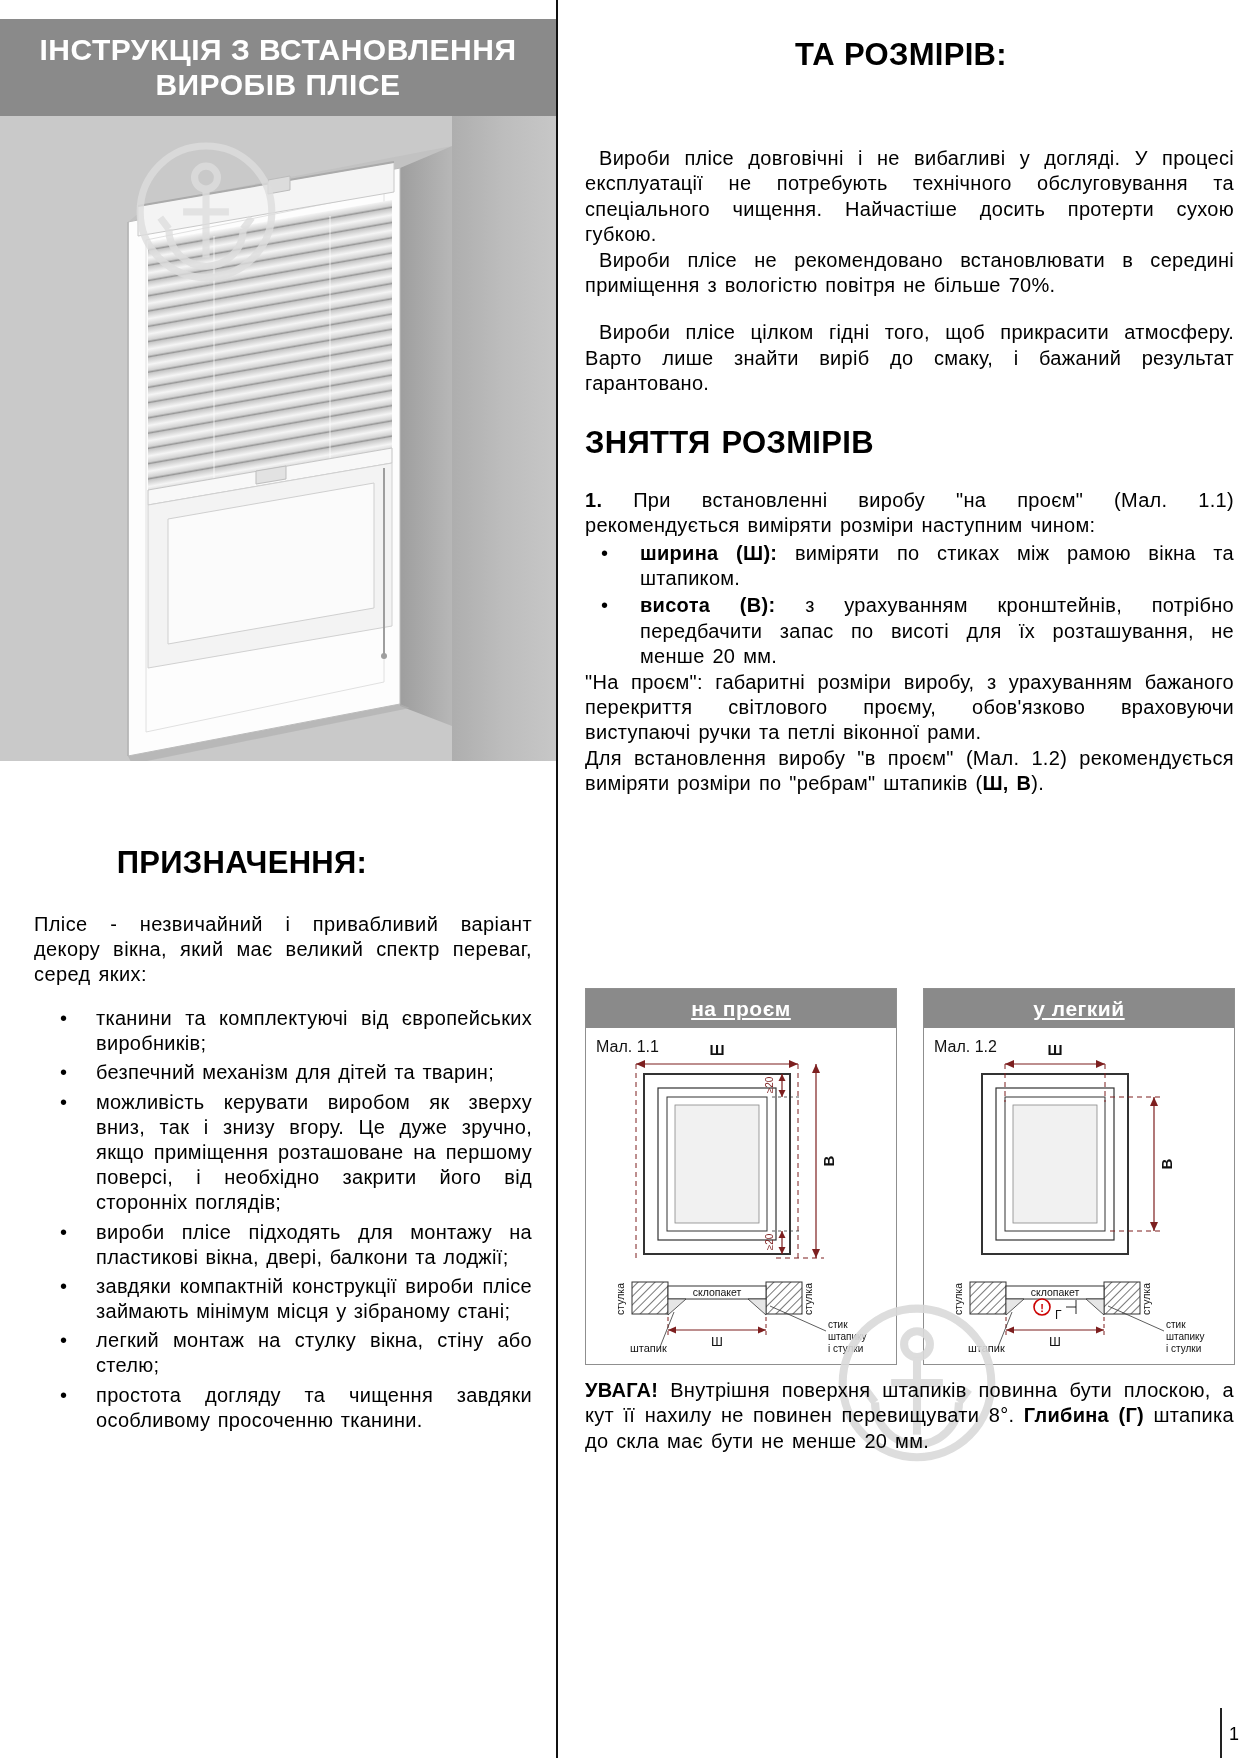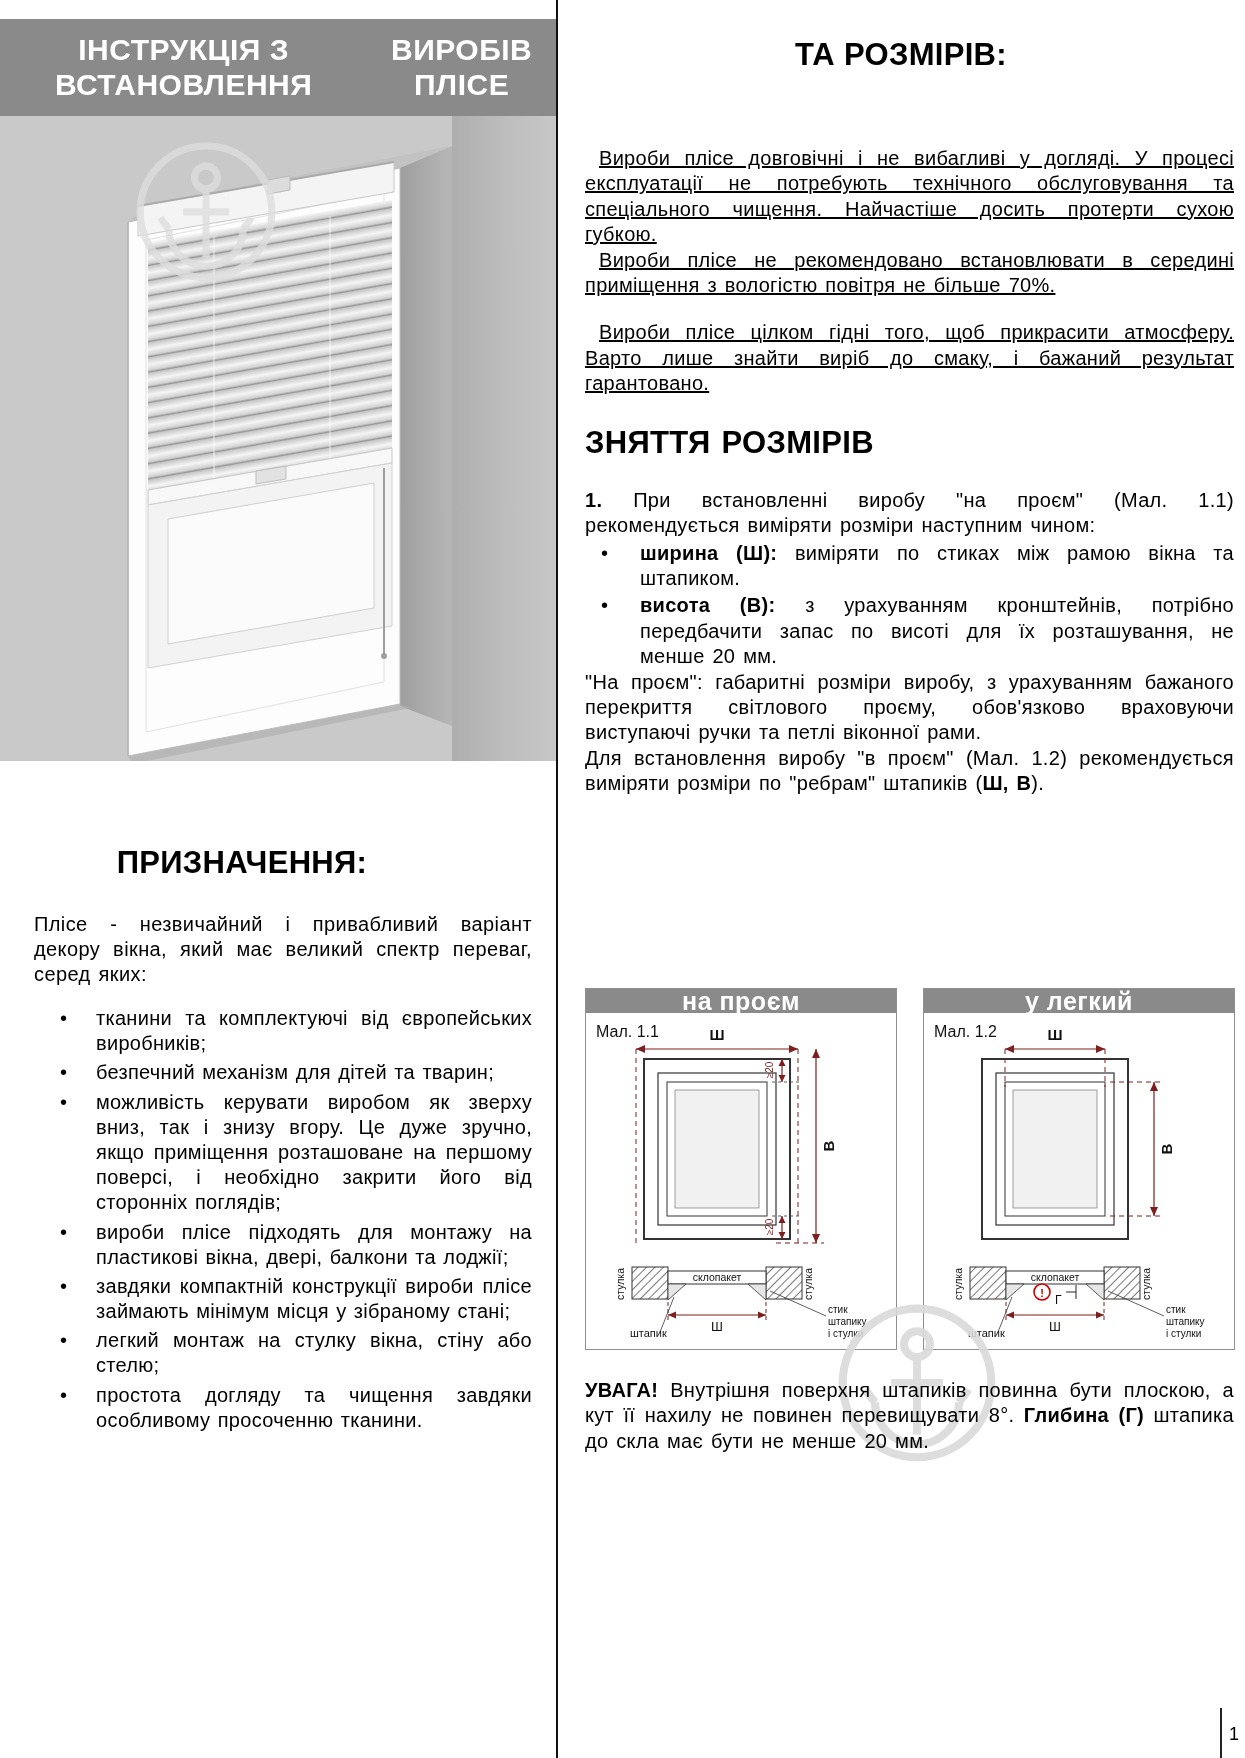--- a/index.html
+++ b/index.html
@@ -2,51 +2,51 @@
 <html><head>
 <meta charset="utf-8">
 <style>
   html,body{margin:0;padding:0;background:#ffffff;}
   .page{position:relative;width:1245px;height:1758px;background:#fff;overflow:hidden;
         font-family:"Liberation Sans",sans-serif;color:#000;}
   .divider{position:absolute;left:556px;top:0;width:2px;height:1758px;background:#111;}
 
   
   .header-box{position:absolute;left:0;top:19px;width:556px;height:97px;background:#8a8a8a;
-      color:#fff;display:flex;align-items:center;justify-content:center;
+      color:#fff;display:flex;flex-direction:column;align-items:center;justify-content:center;
       text-align:center;font-weight:bold;font-size:30px;line-height:1.14;letter-spacing:.5px;}
   .photo{position:absolute;left:0;top:116px;width:556px;height:645px;}
   .photo svg{display:block;width:556px;height:645px;}
 
   .sec-title{font-weight:bold;font-size:31px;letter-spacing:.3px;}
   .purpose-title{position:absolute;left:0;top:845px;width:484px;text-align:center;}
   .purpose-intro{position:absolute;left:34px;top:912px;width:498px;font-size:20px;
       line-height:1.26;text-align:justify;letter-spacing:.4px;word-spacing:2px;}
   .purpose-list{position:absolute;left:34px;top:1006px;width:498px;font-size:20px;
       line-height:1.26;letter-spacing:.3px;word-spacing:1.5px;}
   .pl-item{position:relative;padding-left:62px;text-align:justify;margin-bottom:4px;}
   .pl-item::before{content:"•";position:absolute;left:26px;top:0;}
 
   
   .rc-title{position:absolute;left:570px;top:38px;width:662px;text-align:center;
       font-weight:bold;font-size:31px;line-height:1.12;letter-spacing:.3px;}
   .rc-flow{position:absolute;left:585px;top:146px;width:649px;font-size:20px;
       line-height:1.27;letter-spacing:.3px;word-spacing:2px;}
   .rc-flow p{margin:0;text-align:justify;}
-  .p-indent{text-indent:14px;text-decoration:underline;}
+  .p-indent{text-indent:14px;}
   .gap-top{margin-top:22px !important;}
   .measure-title{margin-top:26px;margin-bottom:26px;text-align:left;
       font-size:31px;font-weight:bold;letter-spacing:.3px;}
   .m-item{position:relative;padding-left:55px;text-align:justify;margin-top:2px;}
   .m-item::before{content:"•";position:absolute;left:16px;top:0;}
 
   .fig-row{position:absolute;left:585px;top:988px;width:650px;display:flex;gap:26px;z-index:1;}
   .fig-box{width:312px;border:1px solid #8f8f8f;background:#fff;box-sizing:border-box;}
-  .fig-head{height:24px;background:#8a8a8a;color:#fff;font-size:25px;font-weight:bold;
-      display:flex;align-items:center;justify-content:center;letter-spacing:.5px;}
+  .fig-head{height:39px;background:#8a8a8a;color:#fff;font-size:21px;font-weight:bold;
+      display:flex;align-items:center;justify-content:center;letter-spacing:.5px;text-decoration:underline;}
   .fig-box svg{display:block;width:310px;height:336px;}
 
   .attention{position:absolute;left:585px;top:1378px;width:649px;font-size:20px;
       line-height:1.27;text-align:justify;letter-spacing:.3px;word-spacing:2px;z-index:3;}
 
   .pagenum-line{position:absolute;left:1220px;top:1708px;width:2px;height:50px;background:#222;}
   .pagenum{position:absolute;left:1229px;top:1724px;font-size:18px;}
 
   .wm{position:absolute;pointer-events:none;}
   .wm svg{display:block;width:100%;height:100%;}

